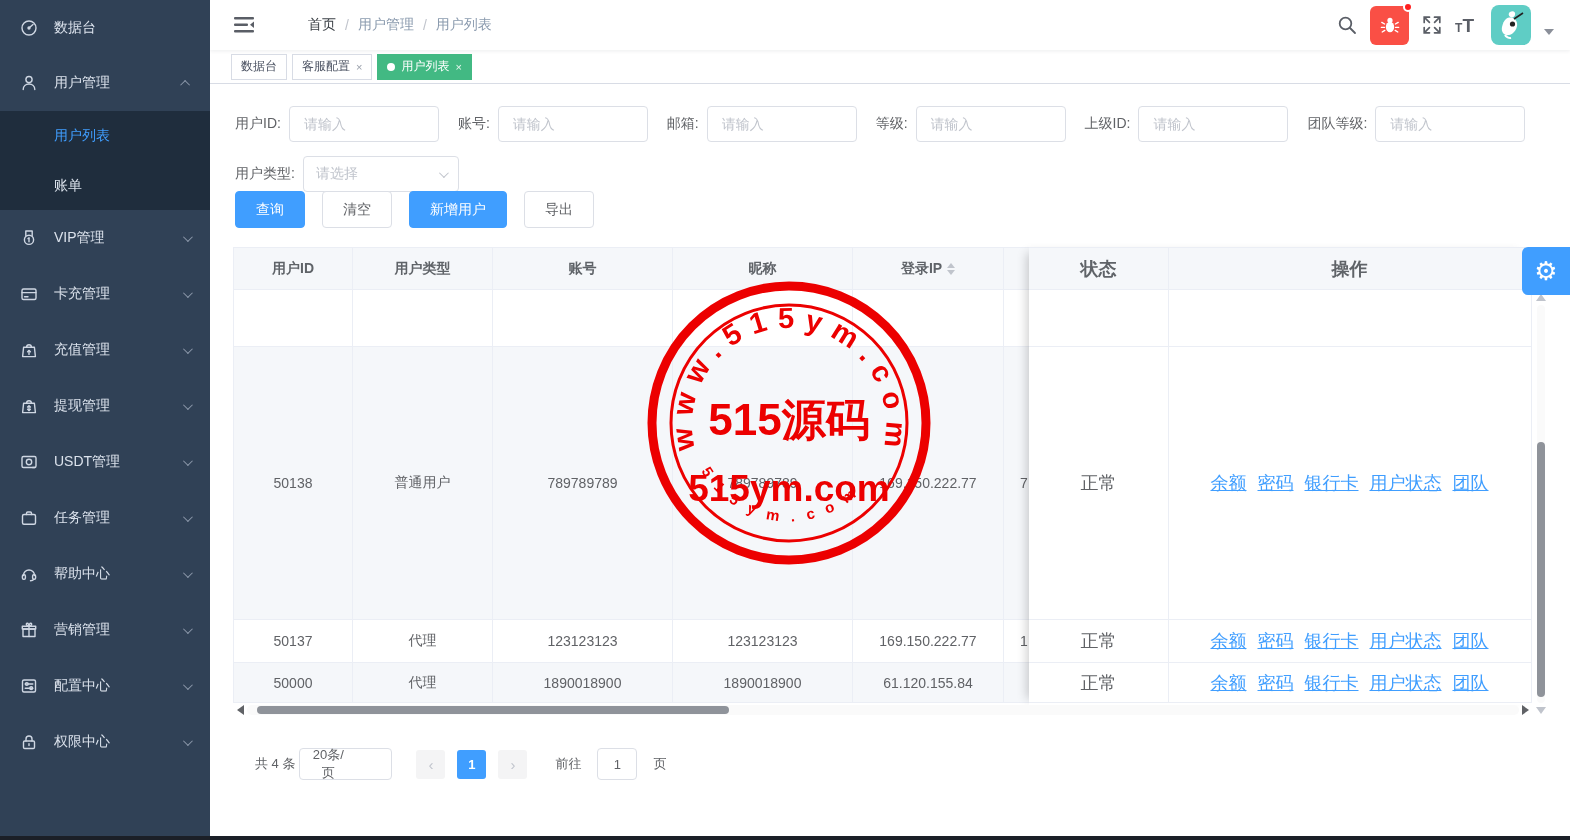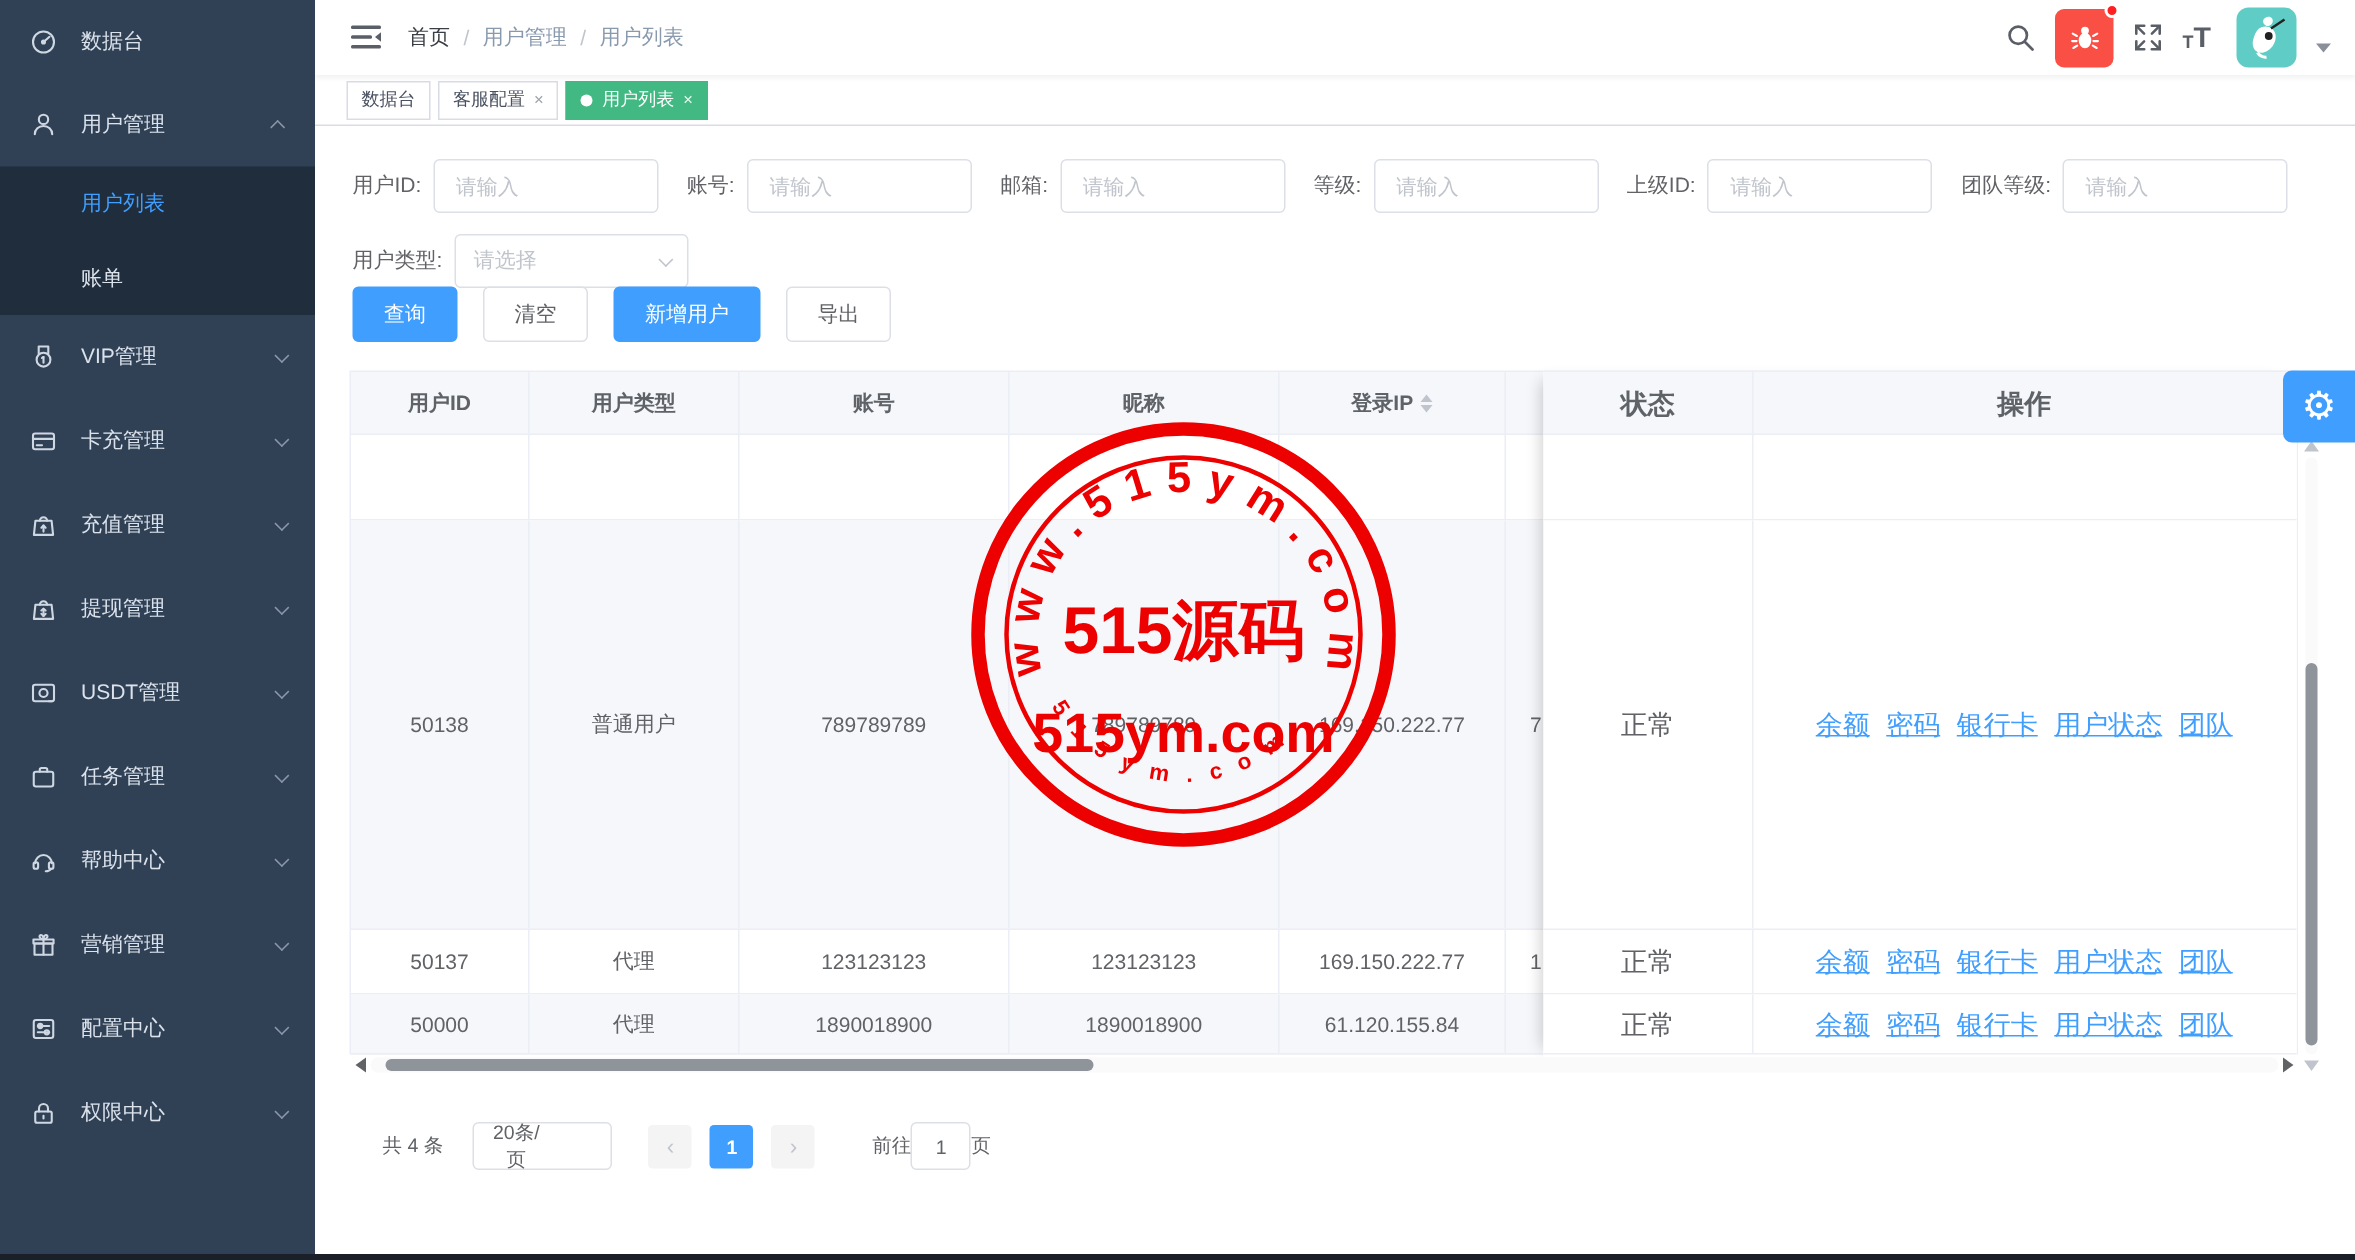--- a/index.html
+++ b/index.html
@@ -18,21 +18,21 @@
   .submenu { background:#1f2d3d; }
   .sub-item { height:50px; display:flex; align-items:center; padding-left:54px; color:#dbe2ec; font-size:14px; cursor:pointer; }
   .sub-item.h49 { height:49px; }
   .sub-item.active { color:#409eff; }
   svg.micon { stroke:#cfd7e3; fill:none; stroke-width:1.4; stroke-linecap:round; stroke-linejoin:round; }
 
   
   .main { position:absolute; left:210px; top:0; width:1360px; height:840px; background:#fff; }
 
   .navbar { position:absolute; left:0; top:0; width:100%; height:50px; background:#fff;
-    box-shadow:0 1px 4px rgba(0,21,41,.08); display:flex; align-items:center; z-index:20; }
+    box-shadow:0 1px 4px rgba(0,21,41,.08); display:flex; align-items:center; z-index:20;gap:36px; }
   .hamburger { margin-left:24px; cursor:pointer; }
   .breadcrumb { margin-left:18px; display:flex; align-items:center; gap:9px; font-size:14px; }
   .bc-home { color:#3a3f45; cursor:pointer; }
   .bc-sep { color:#c0c4cc; }
   .bc-mid, .bc-last { color:#8a9aae; }
   .nav-right { position:absolute; right:16px; top:0; height:50px; display:flex; align-items:center; gap:13px; }
   .bug-btn { position:relative; width:39px; height:39px; background:#fa4f45; border-radius:6px;
     display:flex; align-items:center; justify-content:center; cursor:pointer; }
   .bug-dot { position:absolute; right:-4px; top:-4px; width:10px; height:10px; border-radius:50%;
     background:#ff1f1f; border:2px solid #fff; }
@@ -123,29 +123,29 @@
   .h-arrow-r { width:0;height:0;border-top:5px solid transparent;border-bottom:5px solid transparent;
     border-left:7px solid #606266; cursor:pointer; }
   .h-track { position:relative; flex:1; height:10px; background:#fafafa; border-radius:5px; margin:0 3px; }
   .h-thumb { position:absolute; left:10px; top:1px; width:472px; height:8px; background:#8f939a; border-radius:4px; cursor:pointer; }
 
   
   .stamp { position:absolute; left:429px; top:273px; width:300px; height:300px; z-index:45; pointer-events:none; }
 
   
   .pagination { position:absolute; left:45px; top:748px; display:flex; align-items:center; font-size:13px; color:#606266; }
-  .pg-total { margin-right:20px; }
+  .pg-total { margin-right:4px; }
   .pg-size { width:93px; height:32px; border:1px solid #dcdfe6; border-radius:4px; display:flex;
     align-items:center; padding:0 10px; margin-right:24px; cursor:pointer; }
   .pg-size span { flex:1; text-align:center; }
   .pg-btn { width:29px; height:29px; border-radius:3px; background:#f4f4f5; display:flex; align-items:center;
     justify-content:center; margin-right:12px; cursor:pointer; color:#c0c4cc; font-size:15px; }
   .pg-num { width:29px; height:29px; border-radius:3px; background:#409eff; color:#fff; display:flex;
     align-items:center; justify-content:center; margin-right:12px; font-weight:bold; cursor:pointer; }
-  .pg-jump { display:flex; align-items:center; margin-left:26px; gap:0;justify-content:space-between; }
+  .pg-jump { display:flex; align-items:center; margin-left:16px; gap:16px;justify-content:space-between; }
   .pg-input { width:40px; height:32px; border:1px solid #dcdfe6; border-radius:4px; text-align:center;
     font-size:13px; color:#606266; outline:none; font-family:inherit; }
 
   .bottom-strip { position:absolute; left:0; bottom:0; width:1570px; height:4px; background:#1b1f27; z-index:90; }
 </style>
 </head>
 <body>
 
 <div class="sidebar">
   <div class="s-item h55">

